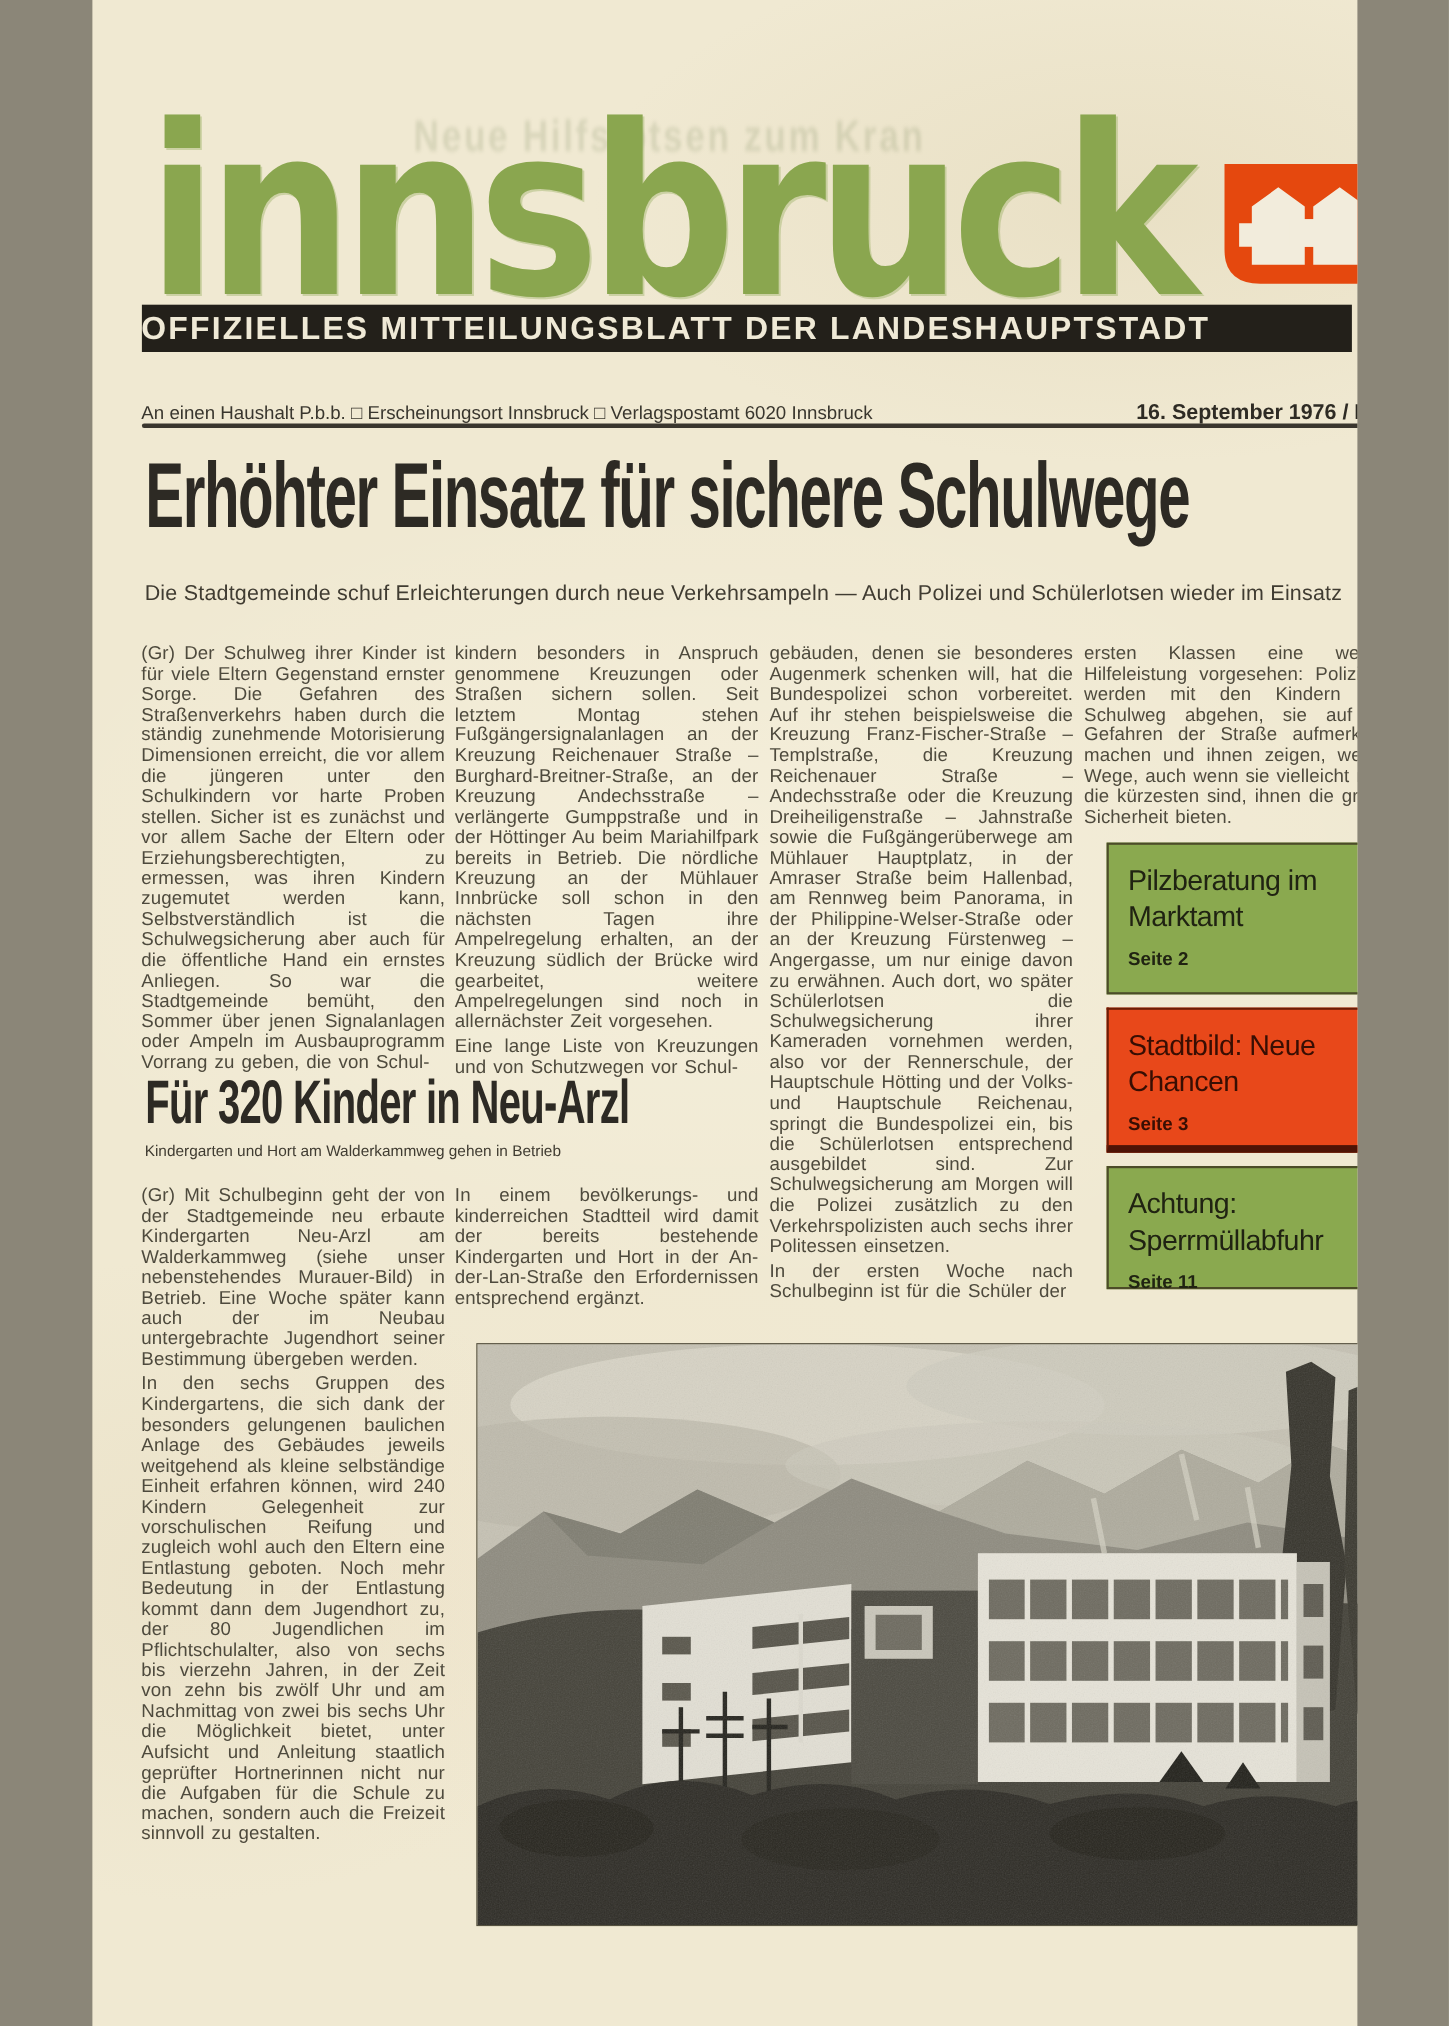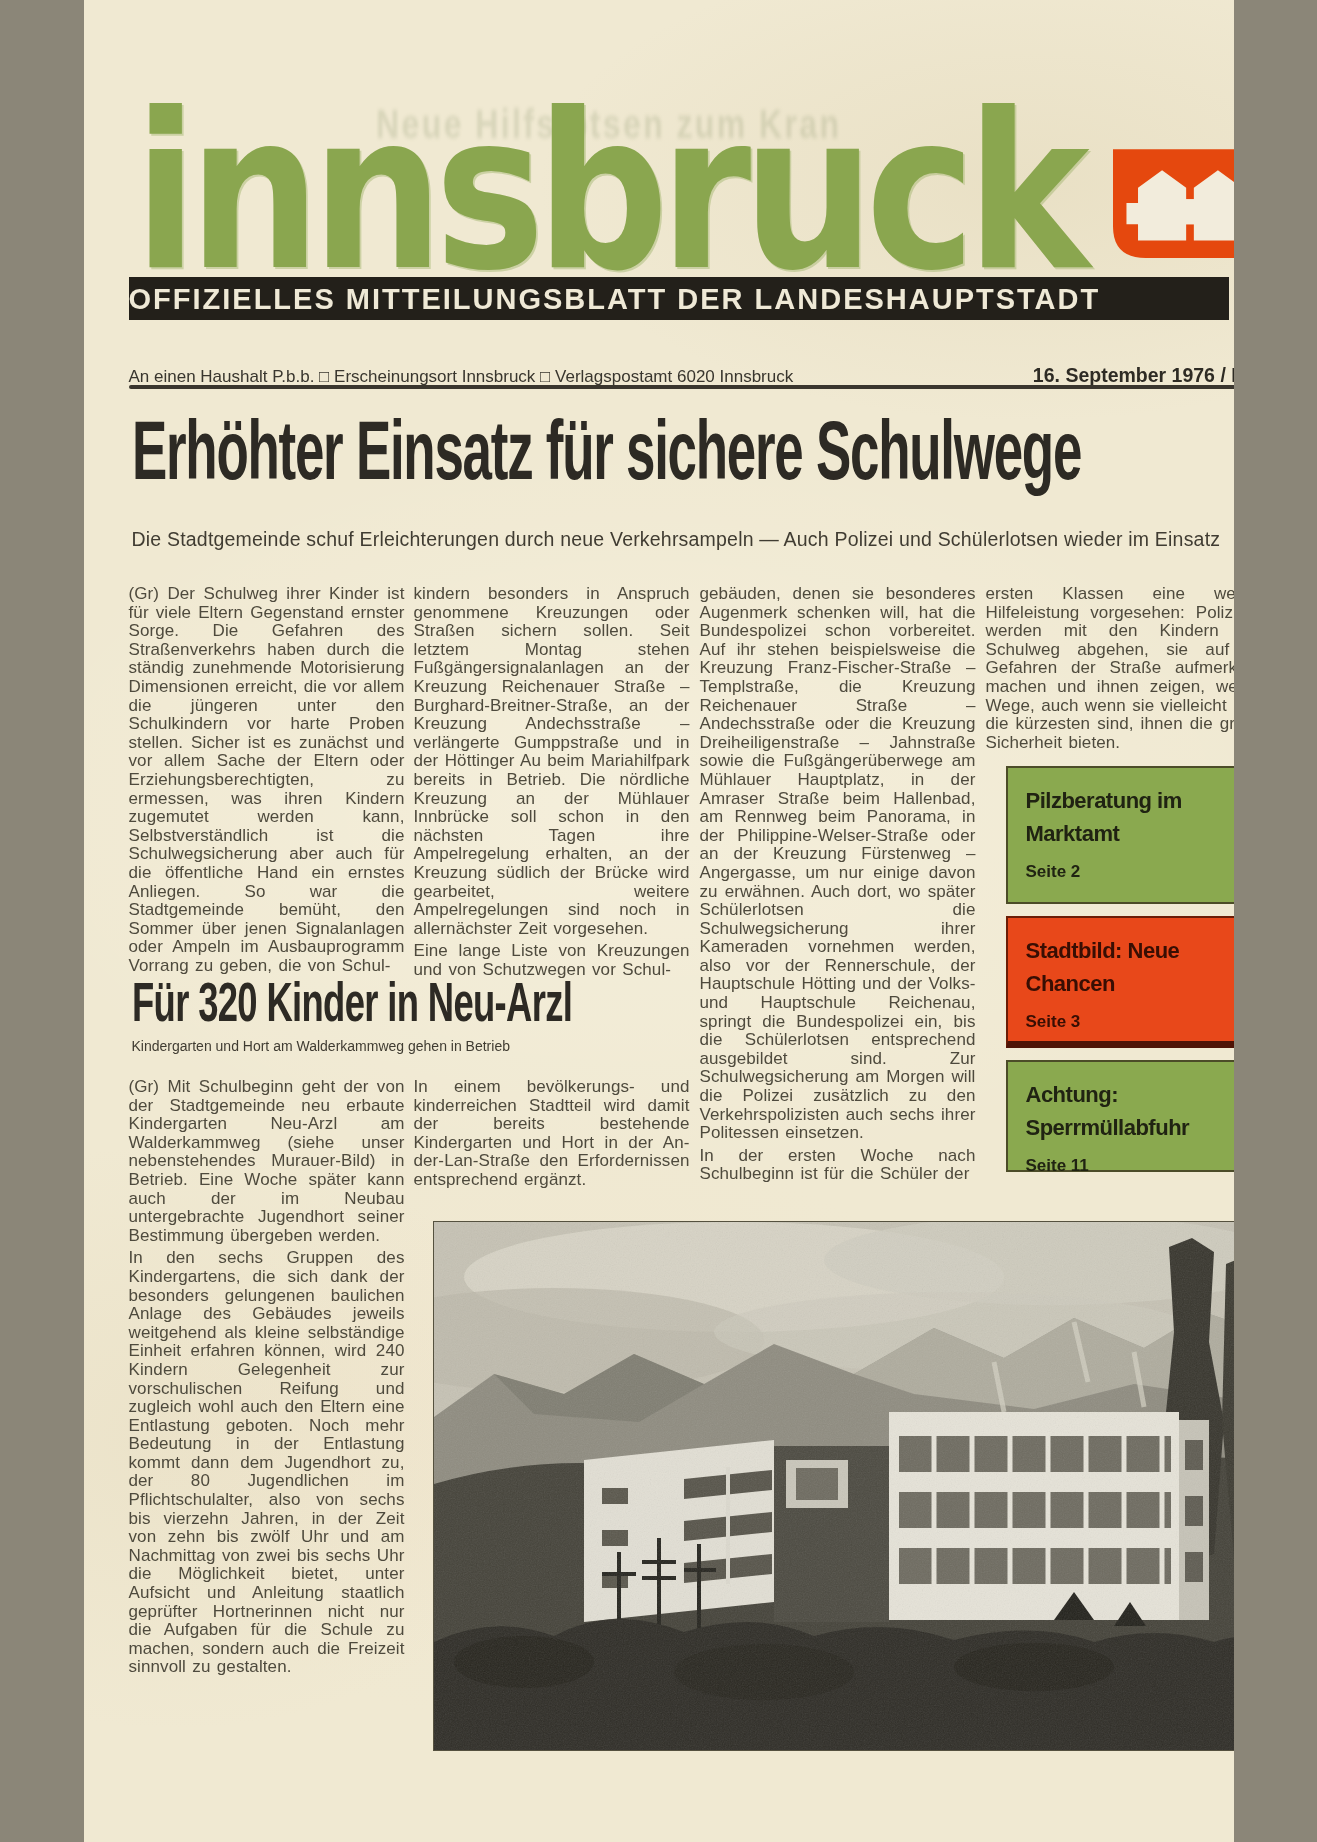--- a/index.html
+++ b/index.html
@@ -71,21 +71,21 @@
   .c2{left:330px;top:585px;}
   .c3{left:616px;top:585px;}
   .c4{left:902px;top:585px;width:284px;}
   .teaser{
     position:absolute;left:922px;width:266px;
     box-sizing:border-box;padding:16px 18px 10px 18px;
   }
   .teaser.green{background:#8aa94f;border:2px solid #4c4c28;}
   .teaser.red{background:#e8481a;border:2px solid #6b1d06;border-bottom:7px solid #4e1406;}
   .teaser .title{
-    font-size:22px;line-height:33px;font-weight:bold;
+    font-size:26px;line-height:33px;font-weight:normal;
     letter-spacing:-.5px;color:#202312;
   }
   .teaser.red .title{color:#380e03;}
   .teaser .pageref{margin-top:12px;font-size:17px;font-weight:bold;color:#202312;}
   .teaser.red .pageref{color:#380e03;}
   .t1{top:766px;height:138px;}
   .t2{top:916px;height:132px;}
   .t3{top:1060px;height:112px;}
   .h2{
     position:absolute;left:48px;top:970px;

